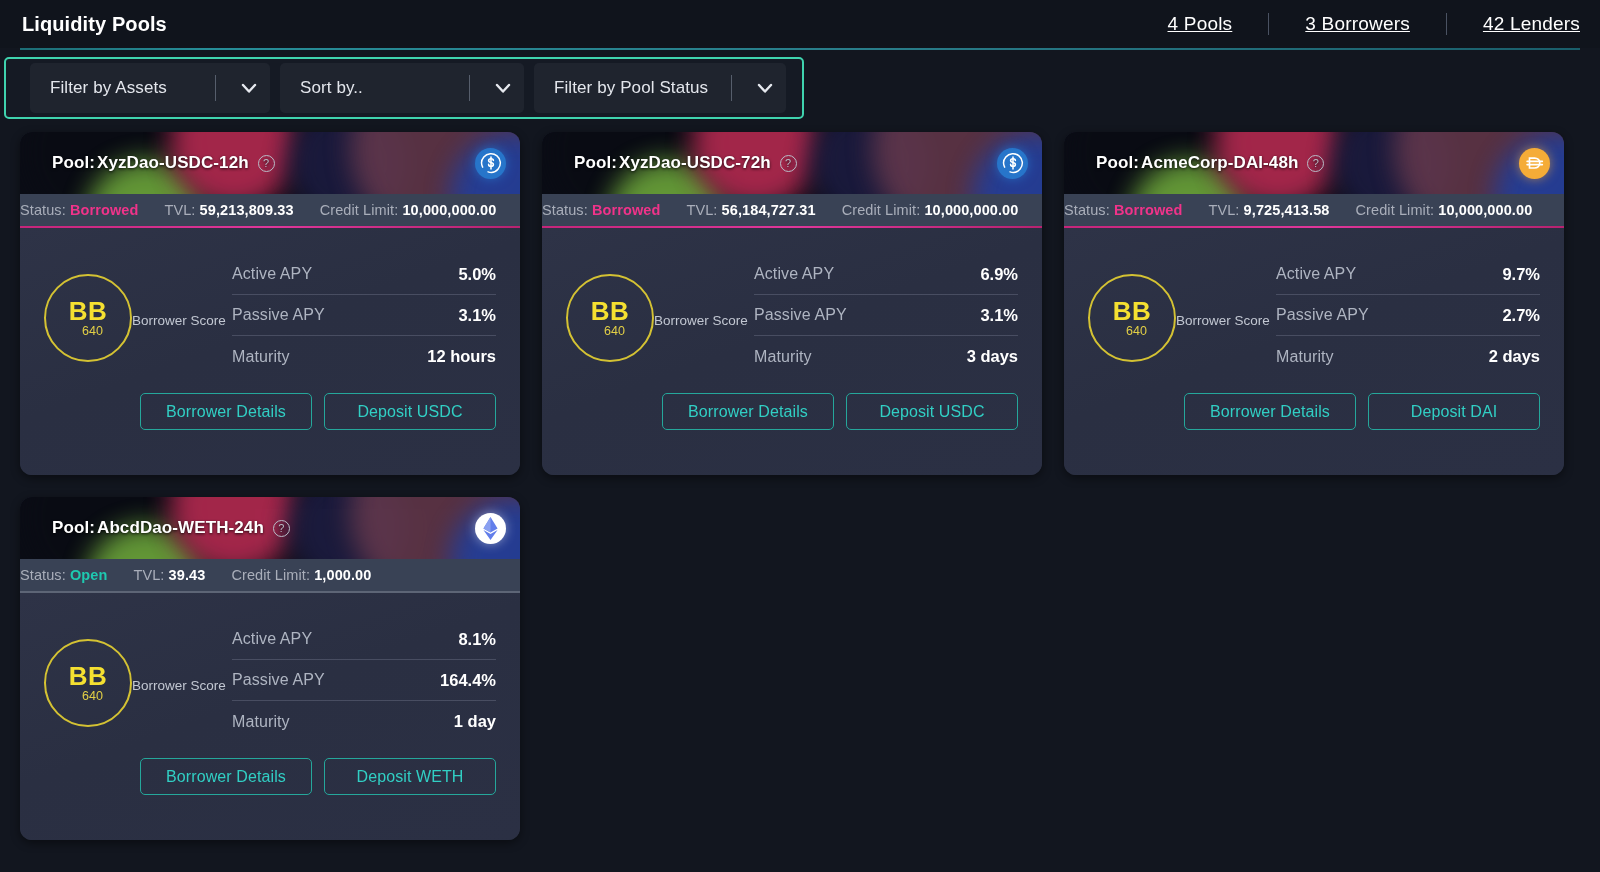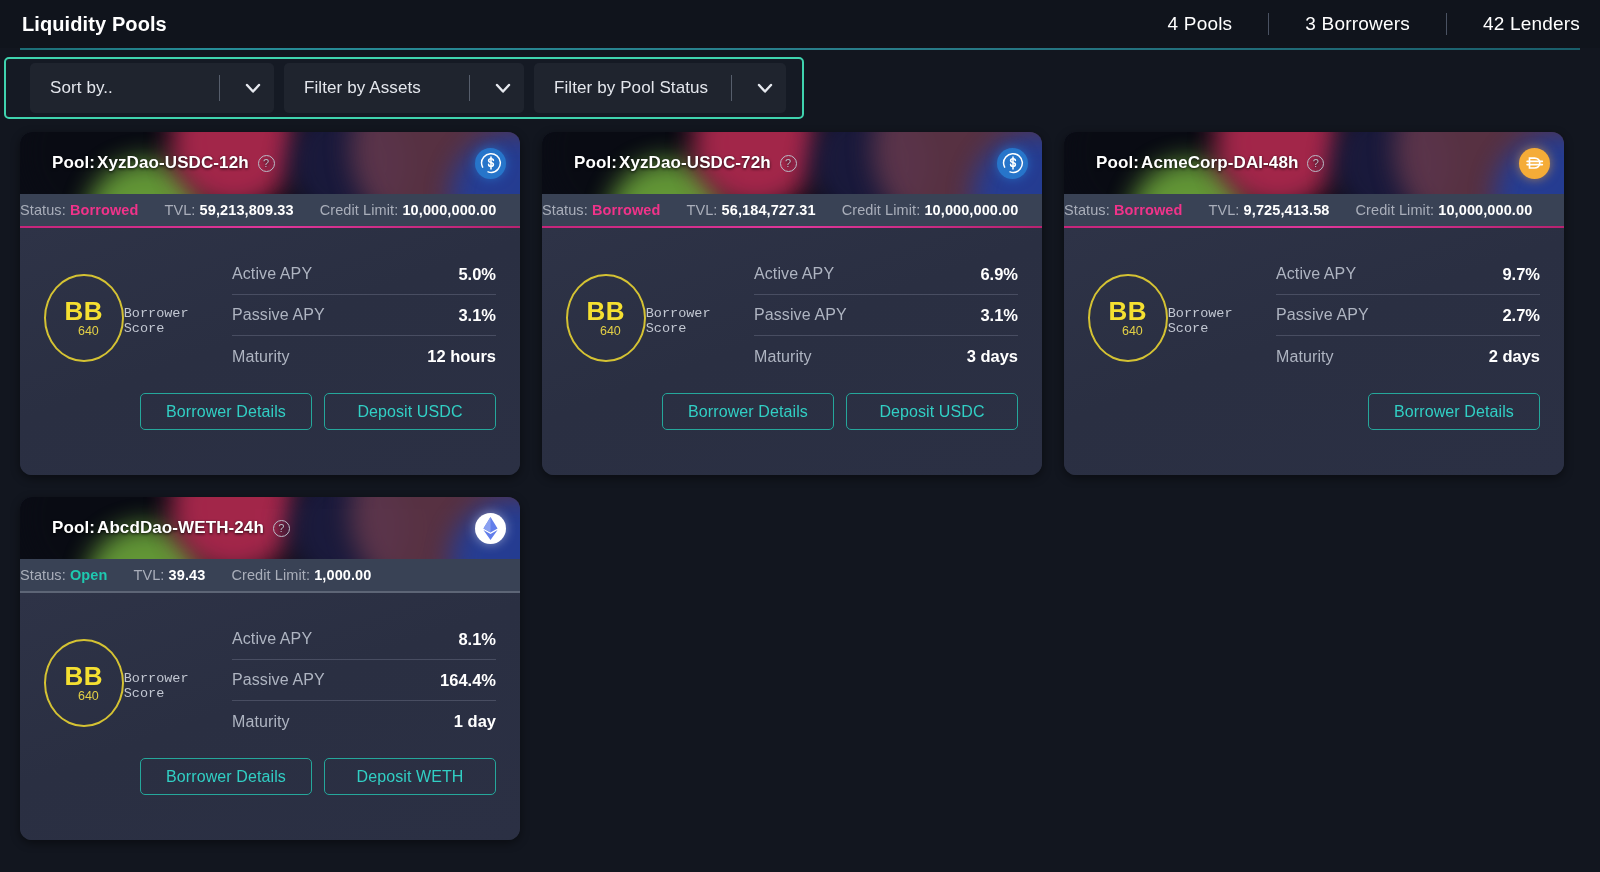--- a/index.html
+++ b/index.html
@@ -35,20 +35,21 @@
     letter-spacing: .1px;
     color: #ffffff;
   }
   .stats {
     display: flex;
     align-items: center;
     gap: 16px;
     font-size: 19px;
     color: #ffffff;
     letter-spacing: .2px;
+    text-decoration: underline;
   }
   .stats .stat { padding: 0 20px; white-space: nowrap; }
   .stats .stat:last-child { padding-right: 2px; }
   .stats .divider {
     width: 1px;
     height: 22px;
     background: #4a5262;
   }
 
   .headline-rule {
@@ -261,21 +262,20 @@
   .score-num {
     font-size: 12.5px;
     color: #e2cf46;
     line-height: 1;
     padding-left: 9px;
   }
   .score-label {
     margin-top: 6px;
     font-size: 13.5px;
     color: #c2c7d2;
-    font-family: Liberation Mono, monospace;
   }
   .metrics {
     flex: 1;
     padding-top: 4px;
   }
   .metric {
     display: flex;
     align-items: center;
     justify-content: space-between;
     height: 41px;
@@ -328,34 +328,34 @@
     <div class="stat">3 Borrowers</div>
     <div class="divider"></div>
     <div class="stat">42 Lenders</div>
   </div>
 </div>
 <div class="headline-rule"></div>
 
 <div class="filterzone"></div>
 <div class="filterrow">
 
-  <div class="dropdown dd-1">
-    <span class="dd-label">Sort by..</span>
+  <div class="dropdown dd-2">
+    <span class="dd-label">Filter by Assets</span>
     <span class="dd-right">
       <span class="dd-sep"></span>
       <span class="caret">
         <svg width="16" height="11" viewBox="0 0 16 11">
             <path d="M2 2 L8 8.5 L14 2" stroke="#e6e9ef" stroke-width="2.4" fill="none" stroke-linecap="round" stroke-linejoin="round"></path>
           </svg>
       </span>
     </span>
   </div>
 
-  <div class="dropdown dd-2">
-    <span class="dd-label">Filter by Assets</span>
+  <div class="dropdown dd-1">
+    <span class="dd-label">Sort by..</span>
     <span class="dd-right">
       <span class="dd-sep"></span>
       <span class="caret">
         <svg width="16" height="11" viewBox="0 0 16 11">
             <path d="M2 2 L8 8.5 L14 2" stroke="#e6e9ef" stroke-width="2.4" fill="none" stroke-linecap="round" stroke-linejoin="round"></path>
           </svg>
       </span>
     </span>
   </div>
 
@@ -539,20 +539,21 @@
               <span class="m-value">2.7%</span>
             </div>
             <div class="metric">
               <span class="m-label">Maturity</span>
               <span class="m-value">2 days</span>
             </div>
           </div>
         </div>
         <div class="btn-row">
           <button class="btn btn-wide">Borrower Details</button>
+          <button class="btn btn-wide">Deposit DAI</button>
         </div>
       </div>
     </div>
     <div class="card">
       <div class="banner">
         <span class="blob b-dark"></span>
         <span class="blob b-green"></span>
         <span class="blob b-pink"></span>
         <span class="blob b-navy"></span>
         <span class="blob b-rose"></span>

